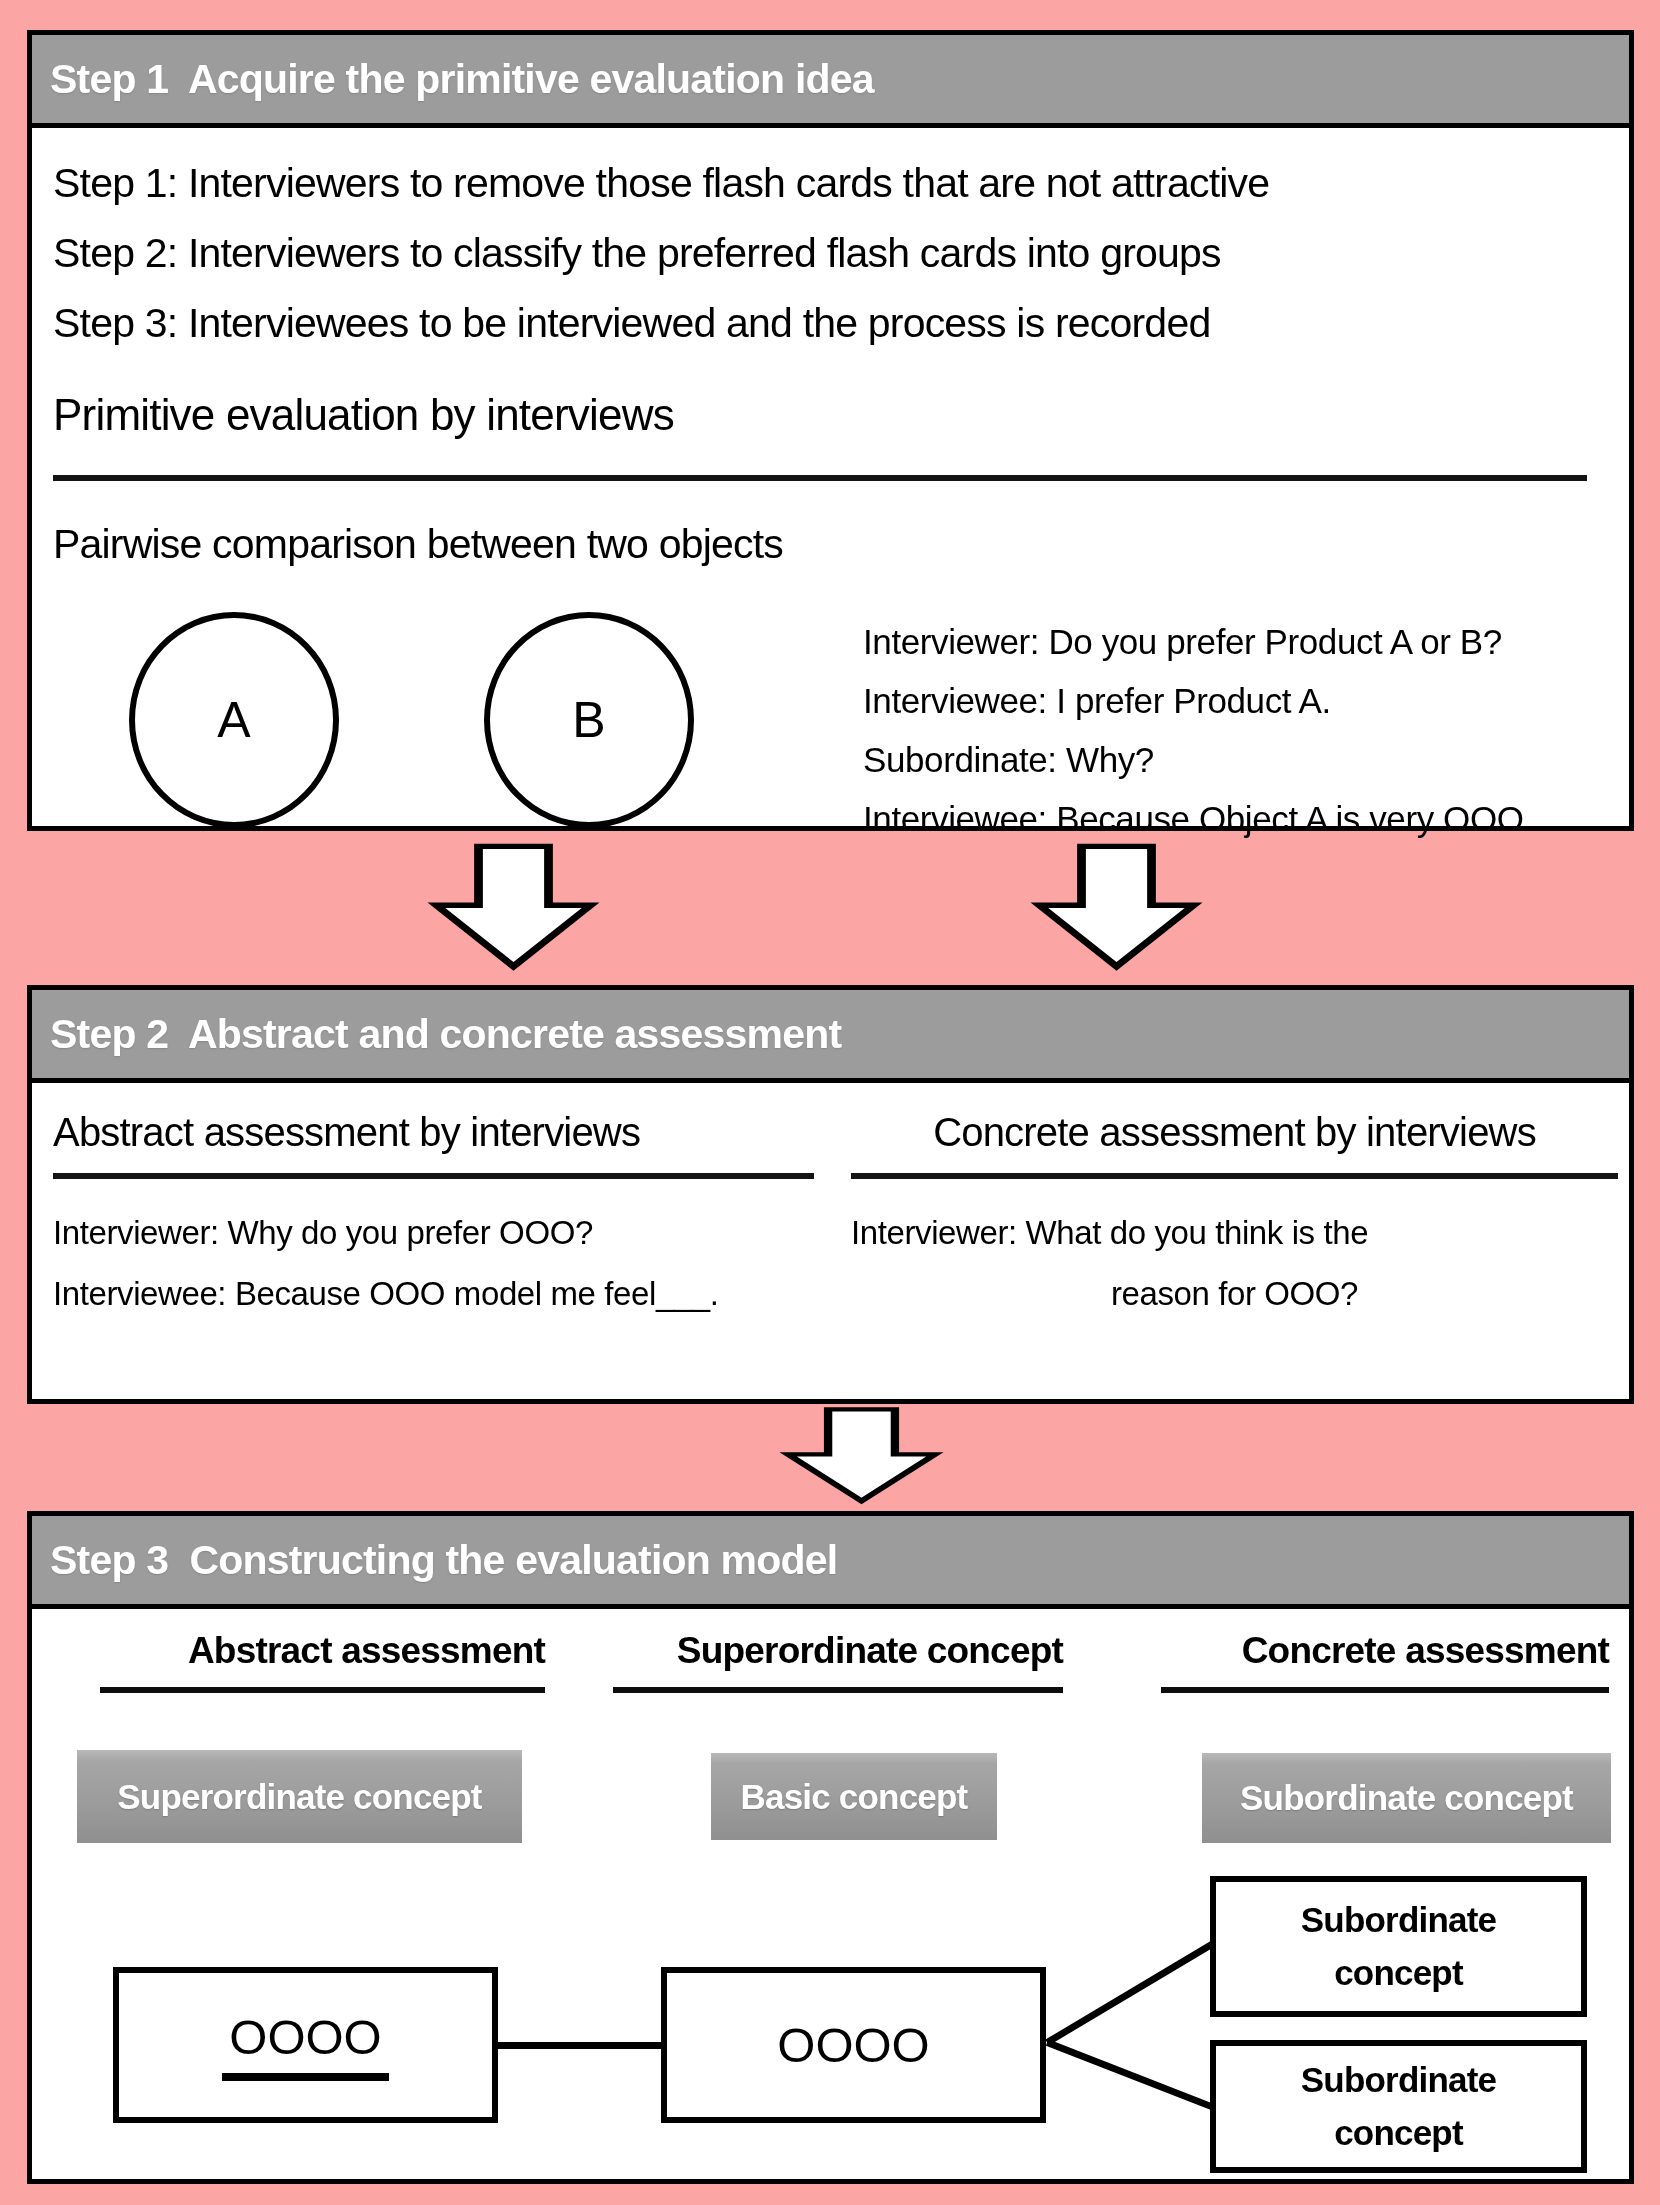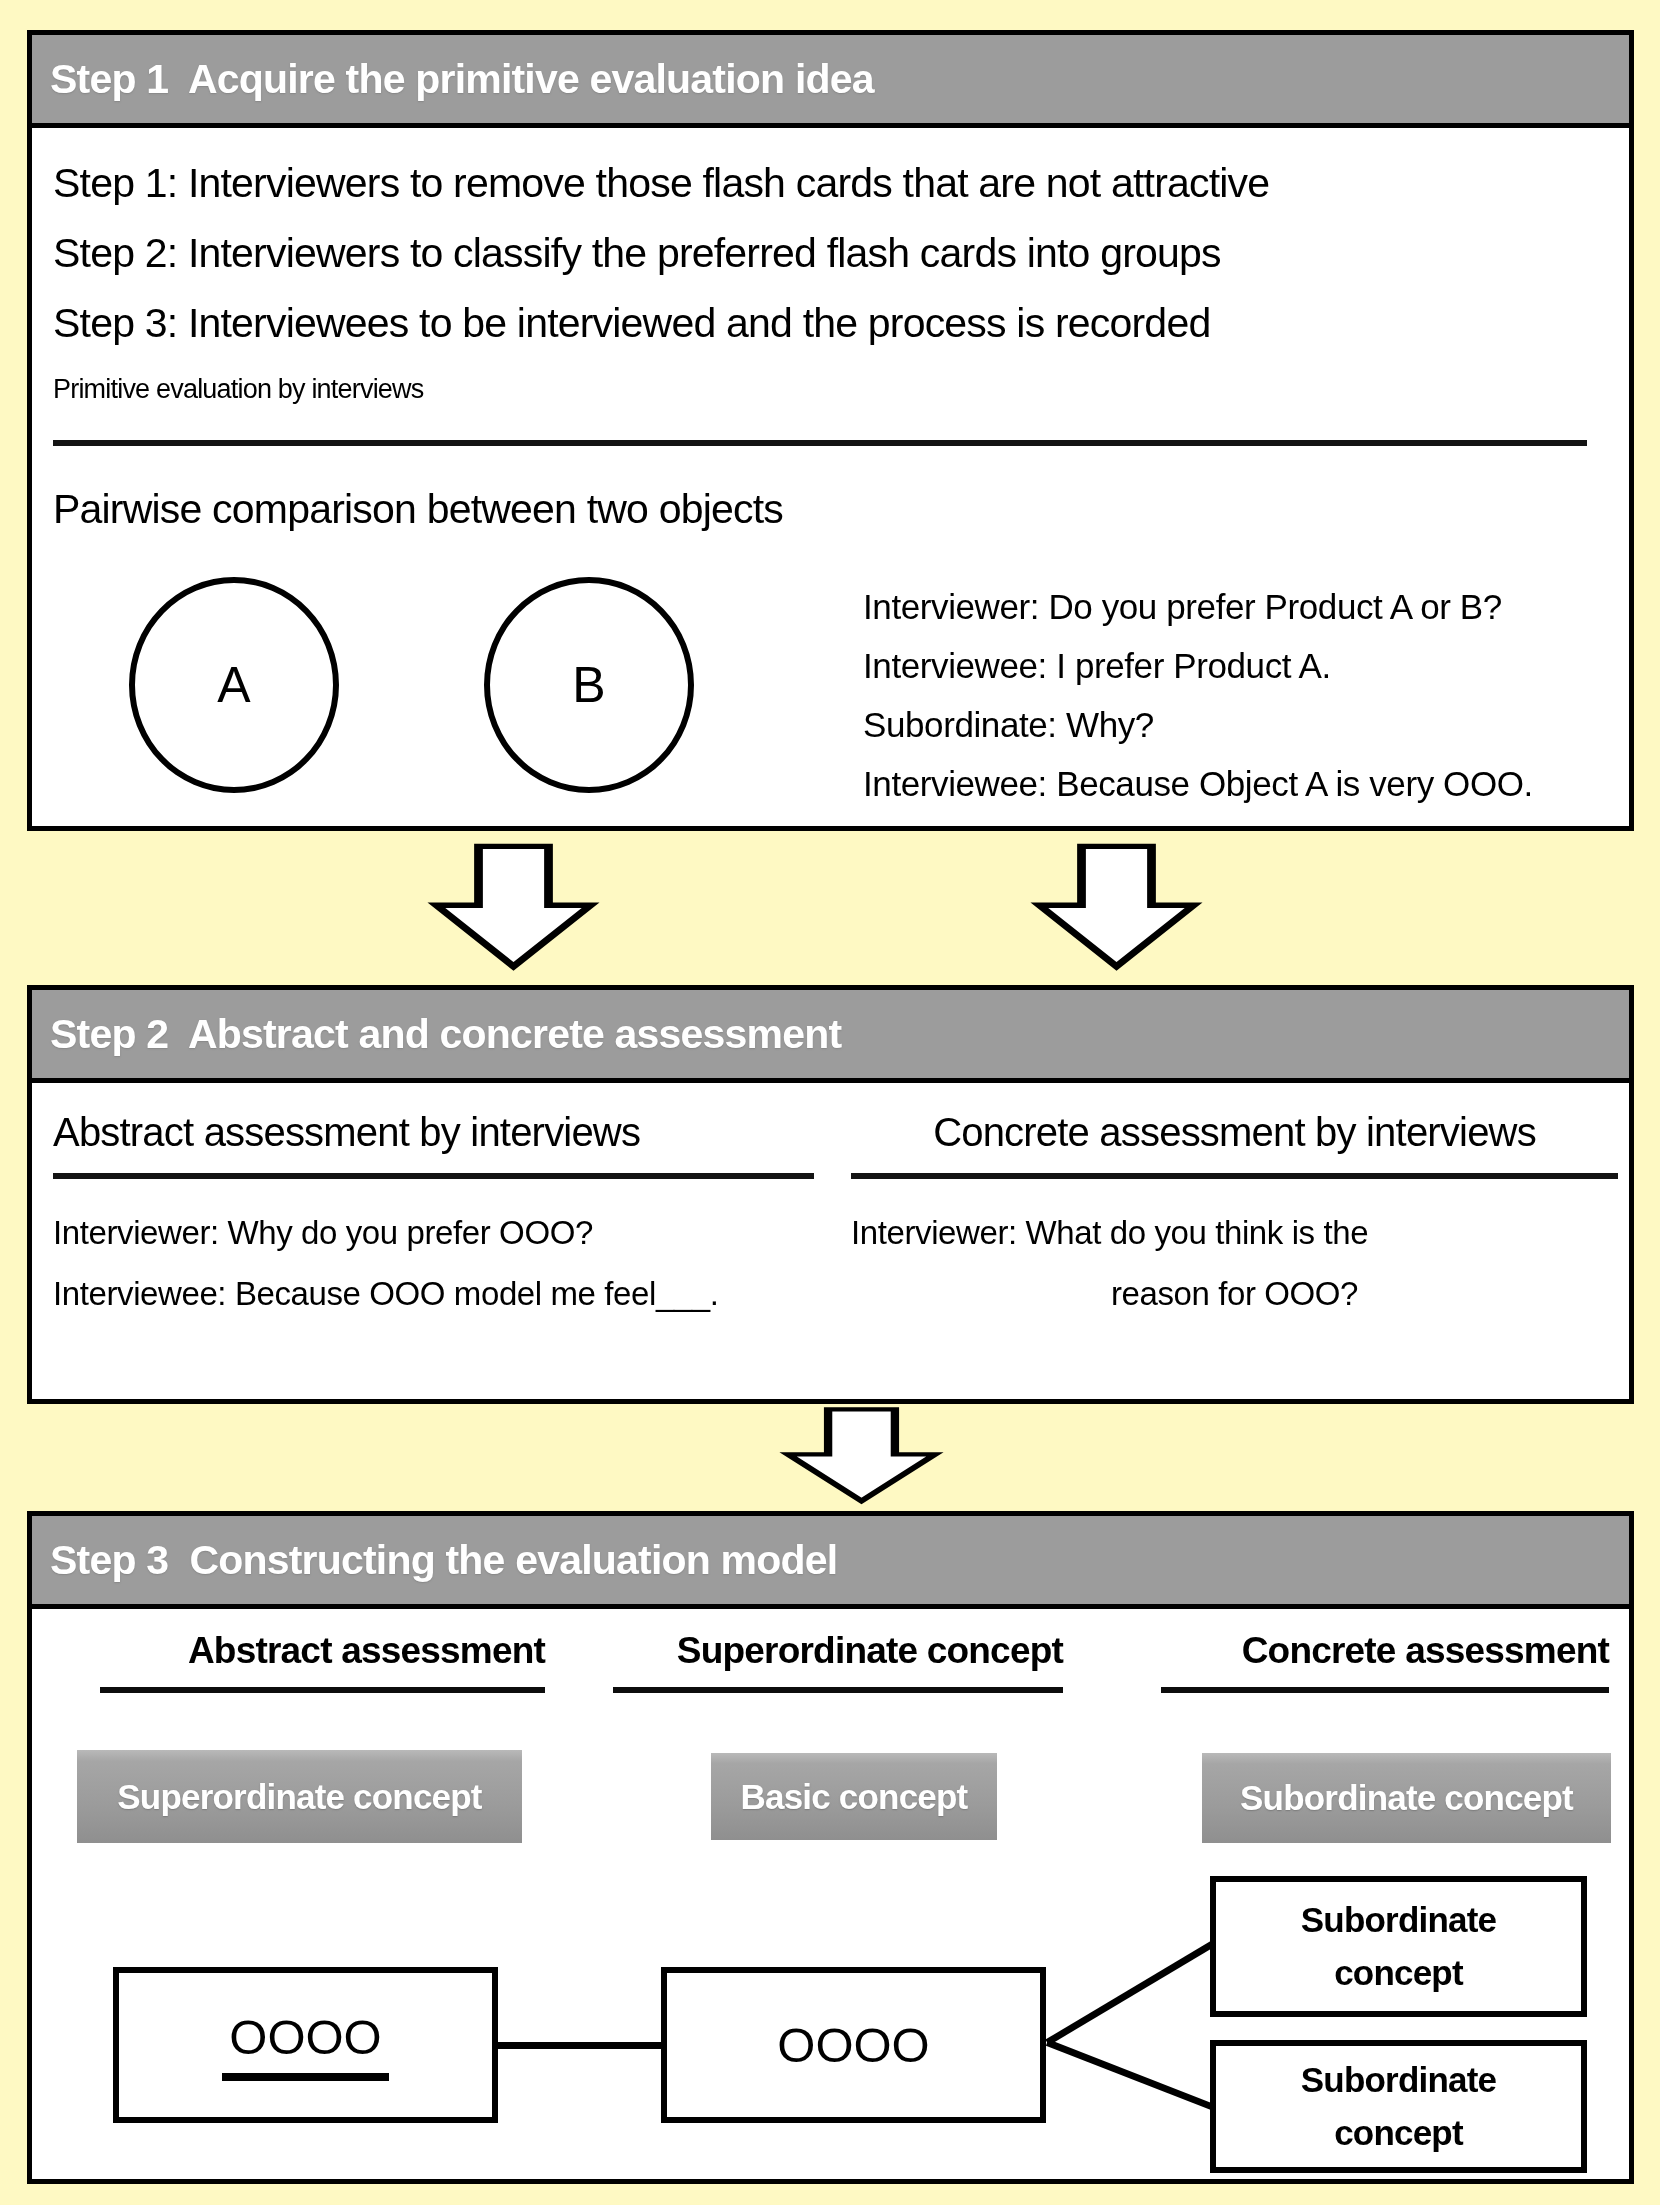--- a/index.html
+++ b/index.html
@@ -1,20 +1,20 @@
 <!DOCTYPE html>
 <html style="font-size:12px"><head>
 <meta charset="utf-8">
 <style>
   * { margin:0; padding:0; box-sizing:border-box; }
   html,body { background:#ffffff; }
   .canvas {
     position:relative;
     width:1660px; height:2205px;
-    background:#fef9c3;
+    background:#fca5a5;
     font-family:"Liberation Sans", sans-serif;
     color:#000;
     overflow:hidden;
   }
   .panel {
     position:absolute; left:27px; width:1607px;
     border:5.3px solid #000; background:#fff;
   }
   #panel1 { top:30px;  height:801px; }
   #panel2 { top:985px; height:419px; }
@@ -26,21 +26,21 @@
     color:#fff; font-weight:bold;
     font-size:41px; letter-spacing:-0.8px;
     padding:20.5px 18px;
     white-space:pre-wrap;
     text-shadow:0 0.8px 1.5px rgba(120,120,120,.6);
   }
 
   
   .p1-body { padding:20px 28px 0 21px; }
   .p1-steps { font-size:41px; letter-spacing:-0.8px; line-height:70px; white-space:nowrap; }
-  .p1-subtitle { margin-top:16px; font-size:27px; letter-spacing:-0.8px; }
+  .p1-subtitle { margin-top:32px; font-size:44px; letter-spacing:-0.8px; }
   .rule { border-top:6px solid #141414; }
   .p1-rule { width:1534px; margin-top:35px; }
   .p1-pairwise { margin-top:40px; font-size:41px; letter-spacing:-0.8px; }
   .p1-row { position:relative; margin-top:44px; height:228px; }
   .circle {
     position:absolute; top:0;
     width:210px; height:216px;
     border:6px solid #000; border-radius:50%;
     display:flex; align-items:center; justify-content:center;
     font-size:50px;

